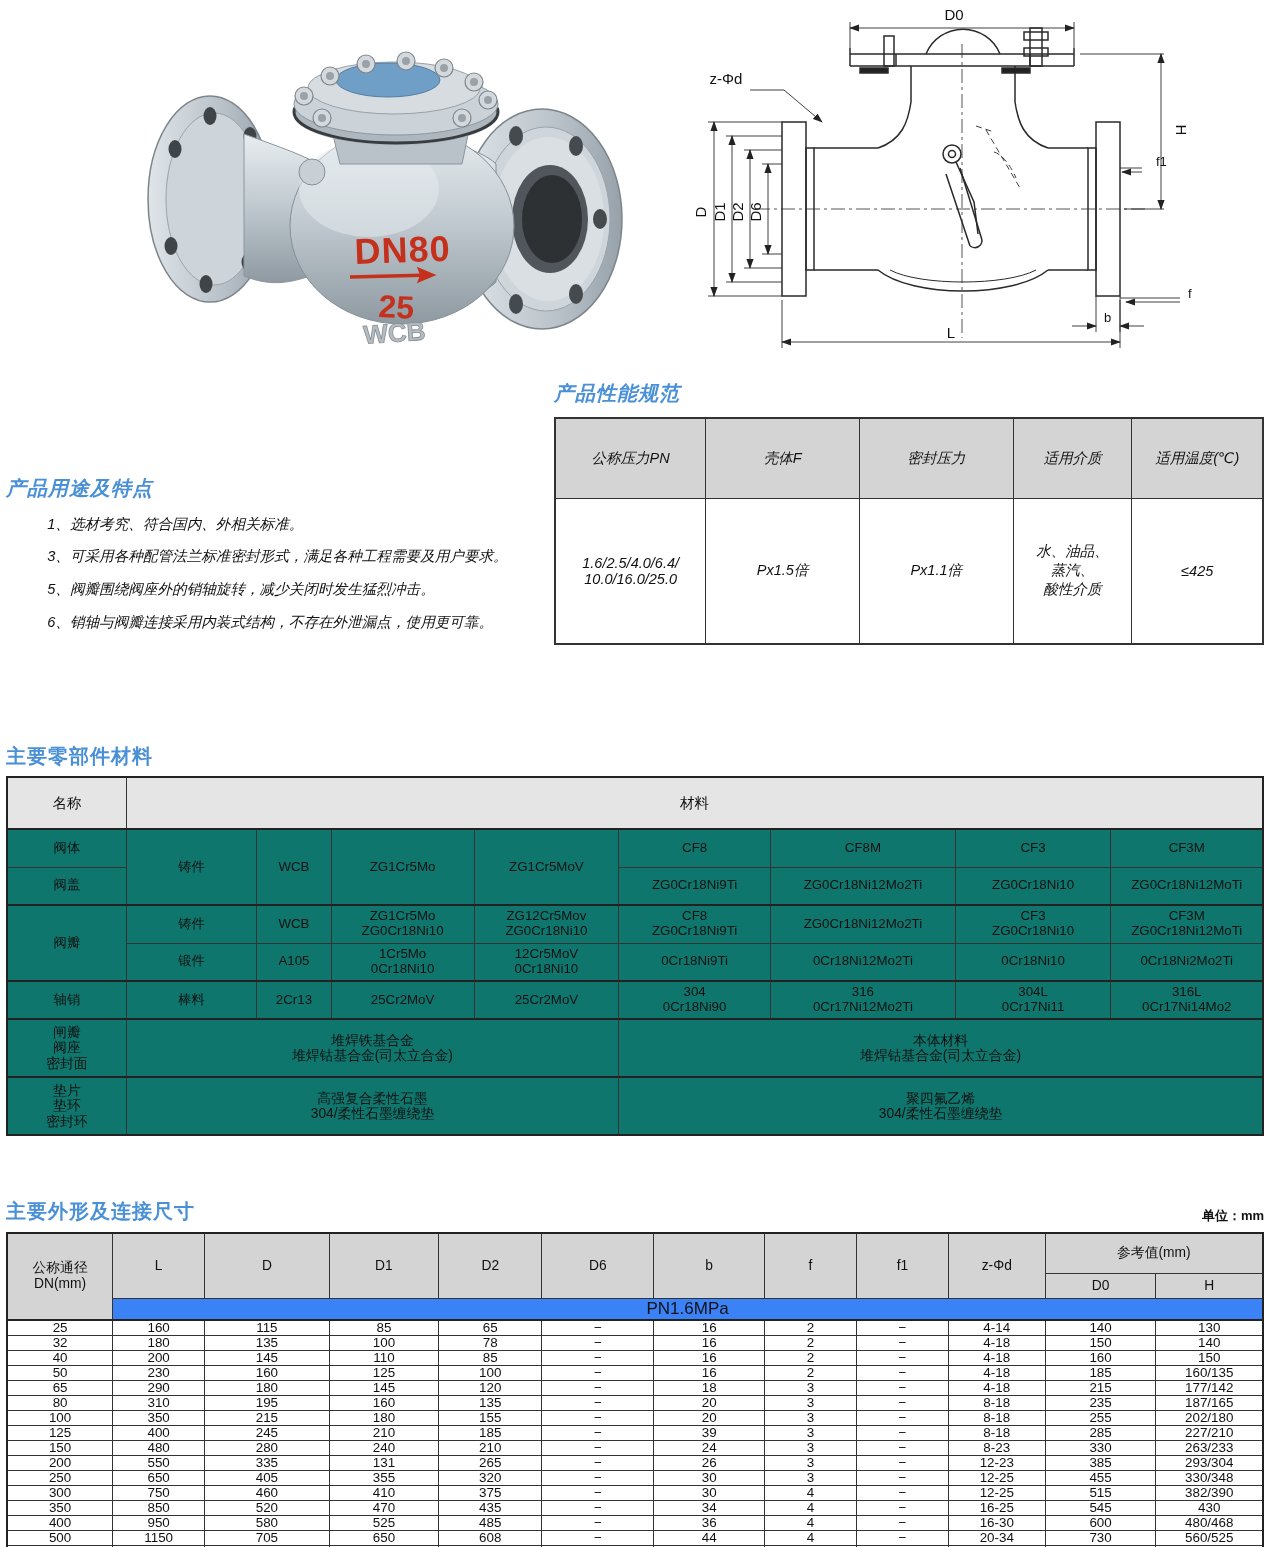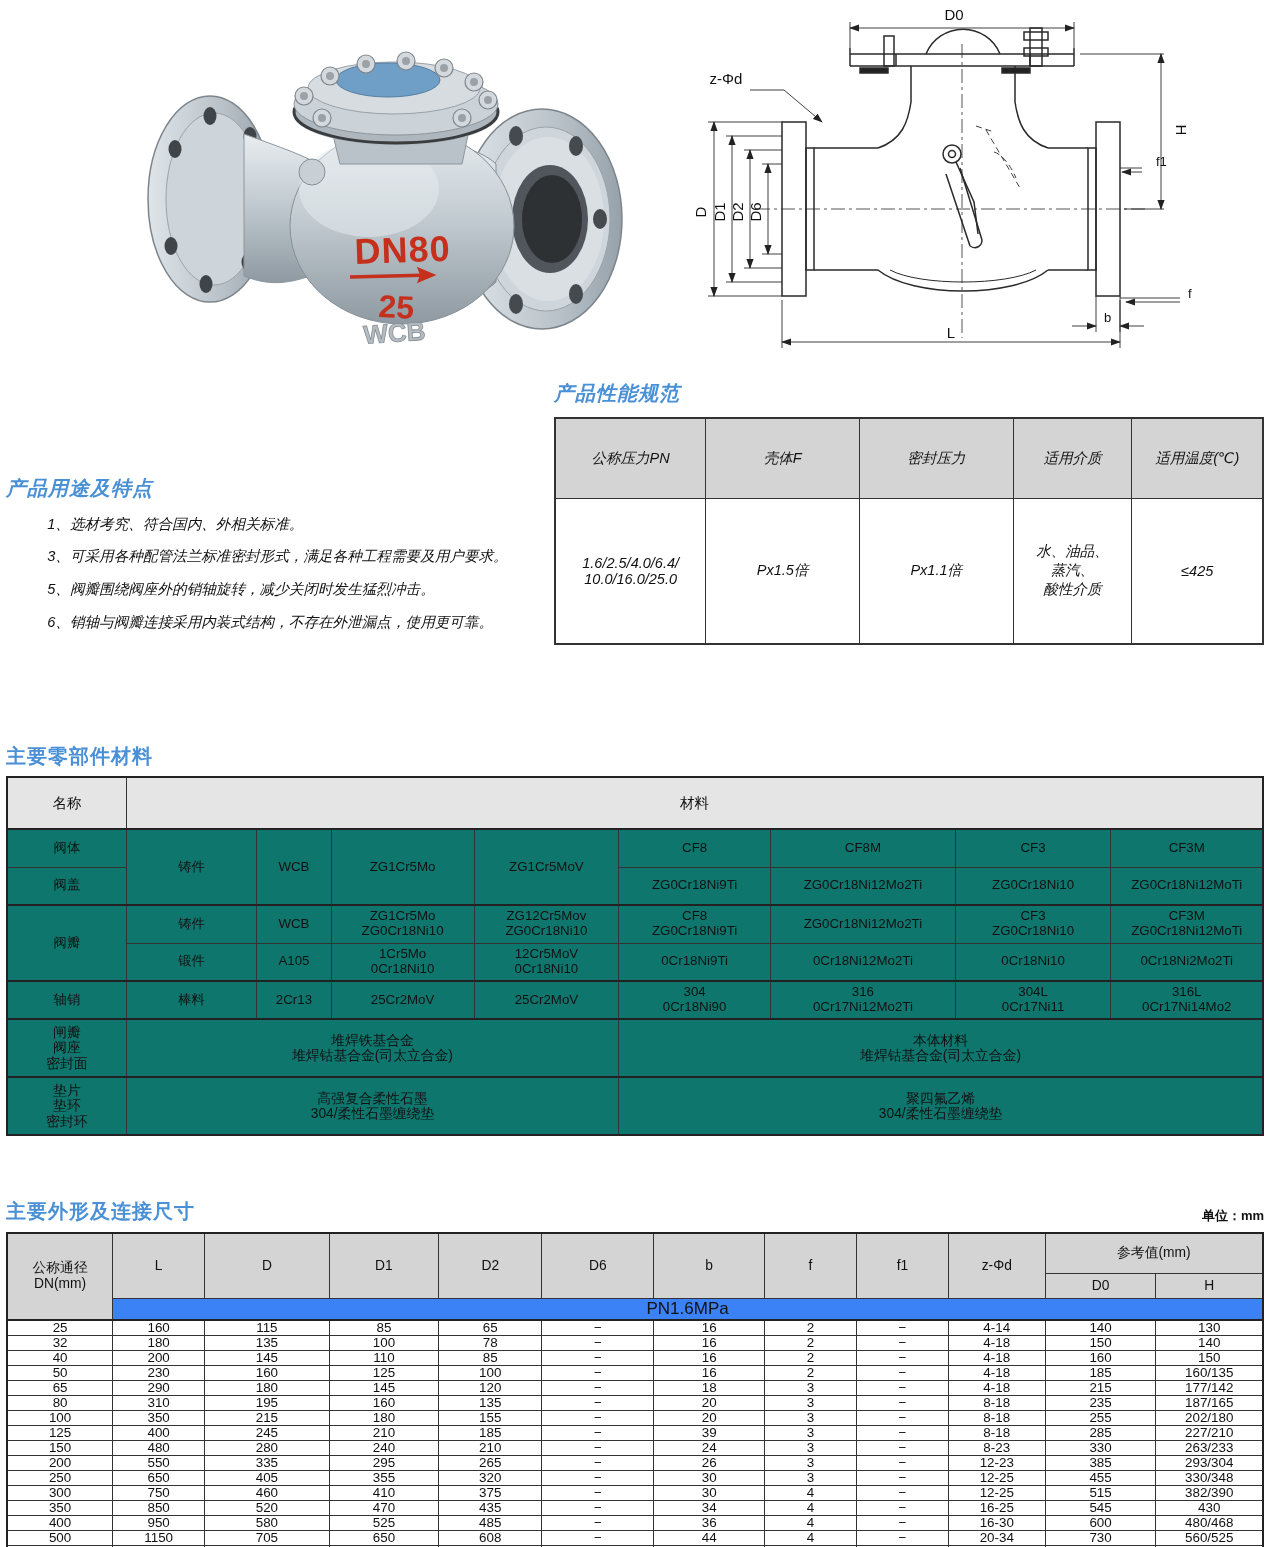--- a/index.html
+++ b/index.html
@@ -566,21 +566,21 @@
             <td>3</td>
             <td>−</td>
             <td>8-23</td>
             <td>330</td>
             <td>263/233</td>
           </tr>
           <tr>
             <td>200</td>
             <td>550</td>
             <td>335</td>
-            <td>295</td>
+            <td>131</td>
             <td>265</td>
             <td>−</td>
             <td>26</td>
             <td>3</td>
             <td>−</td>
             <td>12-23</td>
             <td>385</td>
             <td>293/304</td>
           </tr>
           <tr>

